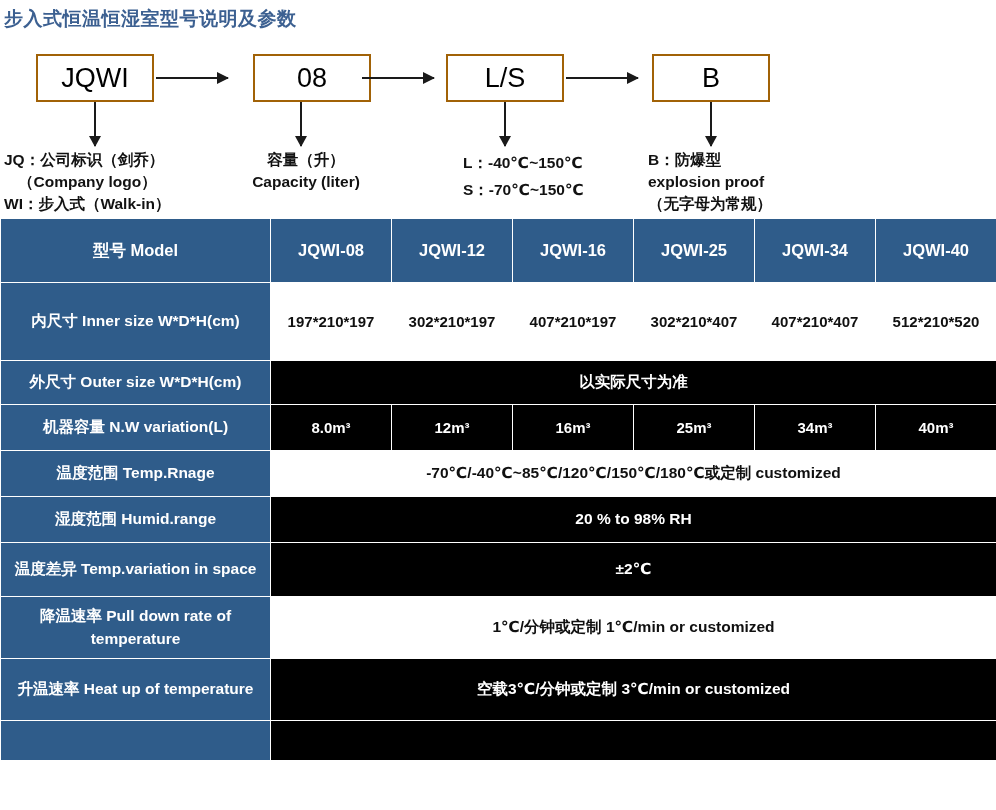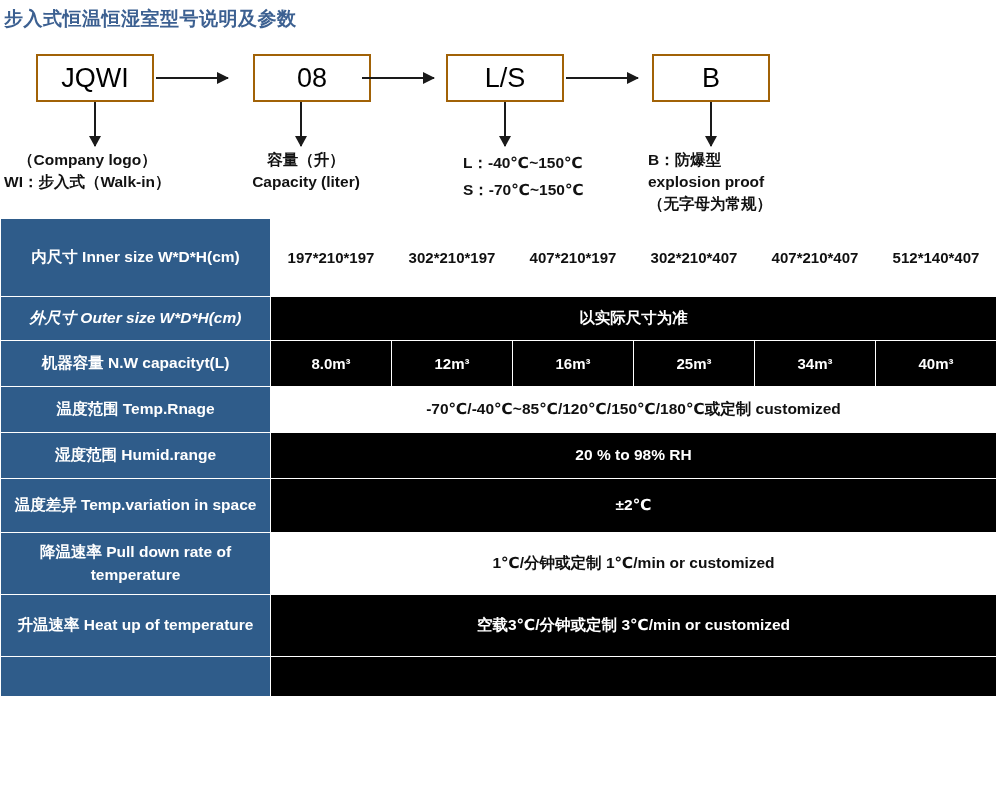--- a/index.html
+++ b/index.html
@@ -135,20 +135,21 @@
     <div class="arrow-h a1"></div>
     <div class="arrow-h a2"></div>
     <div class="arrow-h a3"></div>
 
     <div class="arrow-v v1"></div>
     <div class="arrow-v v2"></div>
     <div class="arrow-v v3"></div>
     <div class="arrow-v v4"></div>
 
     <div class="legend lg1">
+      <div>JQ：公司标识（剑乔）</div>
       <div class="l2">（Company logo）</div>
       <div>WI：步入式（Walk-in）</div>
     </div>
 
     <div class="legend lg2">
       <div>容量（升）</div>
       <div>Capacity (liter)</div>
     </div>
 
     <div class="legend lg3">
@@ -167,35 +168,44 @@
     <colgroup>
       <col class="c0">
         <col class="cd">
         <col class="cd">
         <col class="cd">
       <col class="cd">
         <col class="cd">
         <col class="cd">
     </colgroup>
     <tbody id="table-body">
+        <tr>
+          <td class="hdr" style="height: 64px;">型号 Model</td>
+          <td class="hdr">JQWI-08</td>
+          <td class="hdr">JQWI-12</td>
+          <td class="hdr">JQWI-16</td>
+          <td class="hdr">JQWI-25</td>
+          <td class="hdr">JQWI-34</td>
+          <td class="hdr">JQWI-40</td>
+        </tr>
         <tr>
           <td class="label lbl-big" style="height: 78px;">内尺寸 Inner size W*D*H(cm)</td>
           <td class="white val-sm">197*210*197</td>
           <td class="white val-sm">302*210*197</td>
           <td class="white val-sm">407*210*197</td>
           <td class="white val-sm">302*210*407</td>
           <td class="white val-sm">407*210*407</td>
-          <td class="white val-sm">512*140*407</td>
-        </tr>
-        <tr>
-          <td class="label lbl-big" style="height: 44px; font-style: italic;">外尺寸 Outer size W*D*H(cm)</td>
+          <td class="white val-sm">512*210*520</td>
+        </tr>
+        <tr>
+          <td class="label lbl-big" style="height: 44px;">外尺寸 Outer size W*D*H(cm)</td>
           <td colspan="6" class="blue">以实际尺寸为准</td>
         </tr>
         <tr>
-          <td class="label lbl-big" style="height: 46px;">机器容量 N.W capacityt(L)</td>
+          <td class="label lbl-big" style="height: 46px;">机器容量 N.W variation(L)</td>
           <td class="blue val-sm">8.0m³</td>
           <td class="blue val-sm">12m³</td>
           <td class="blue val-sm">16m³</td>
           <td class="blue val-sm">25m³</td>
           <td class="blue val-sm">34m³</td>
           <td class="blue val-sm">40m³</td>
         </tr>
         <tr>
           <td class="label lbl-big" style="height: 46px;">温度范围 Temp.Rnage</td>
           <td colspan="6" class="white">-70℃/-40℃~85℃/120℃/150℃/180℃或定制 customized</td>

